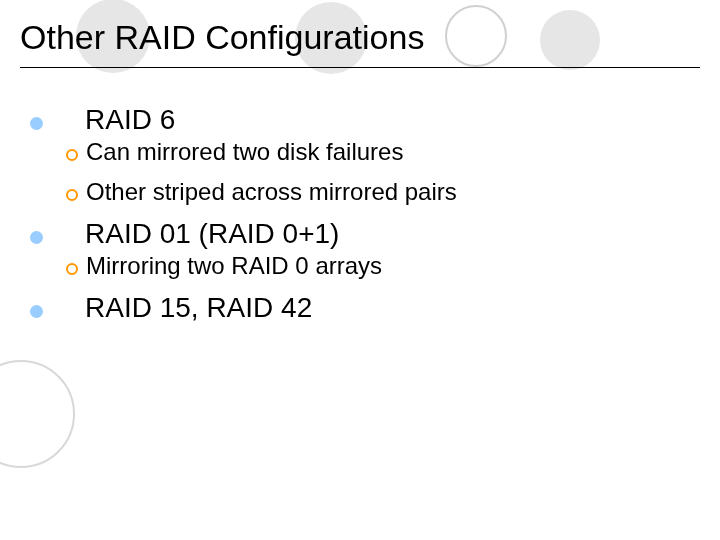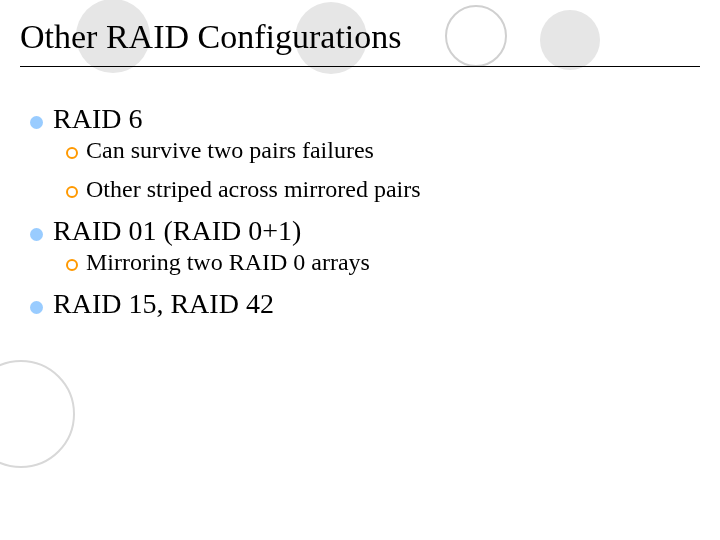--- a/index.html
+++ b/index.html
@@ -20,38 +20,38 @@
     width: 720px;
     height: 540px;
     pointer-events: none;
     z-index: 0;
   }
   .slide {
     position: relative;
     z-index: 1;
     padding: 18px 20px 0 20px;
     box-sizing: border-box;
-    font-family: Liberation Serif, serif;
   }
   .title {
     font-size: 34px;
     letter-spacing: 0px;
     padding-bottom: 10px;
     border-bottom: 1.5px solid #000000;
     margin-bottom: 36px;
   }
   .content {
     padding-left: 10px;
   }
   .lvl1 {
     display: flex;
     align-items: baseline;
     font-size: 28px;
     margin-top: 4px;
     margin-bottom: 2px;
+    gap: 32px;
   }
   .lvl2 {
     display: flex;
     align-items: baseline;
     font-size: 24px;
     margin-left: 36px;
     margin-bottom: 12px;
   }
   .bullet-disc {
     display: inline-block;
@@ -91,21 +91,21 @@
 
 <div class="slide">
   <div class="title">Other RAID Configurations</div>
   <div class="content">
       <div class="lvl1">
         <span class="bullet-disc"></span>
         <span>RAID 6</span>
       </div>
       <div class="lvl2">
         <span class="bullet-ring"></span>
-        <span>Can survive two pairs failures</span>
+        <span>Can mirrored two disk failures</span>
       </div>
       <div class="lvl2">
         <span class="bullet-ring"></span>
         <span>Other striped across mirrored pairs</span>
       </div>
       <div class="lvl1">
         <span class="bullet-disc"></span>
         <span>RAID 01 (RAID 0+1)</span>
       </div>
       <div class="lvl2">

